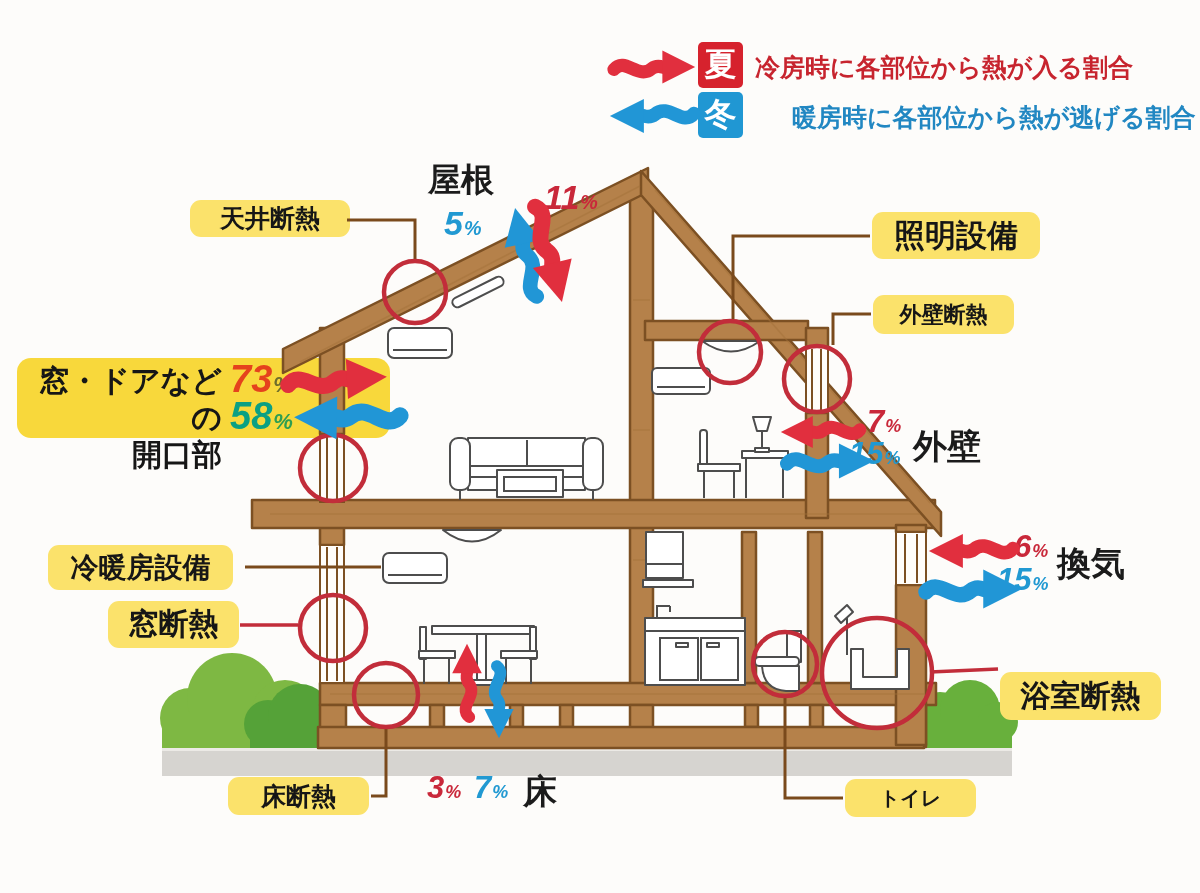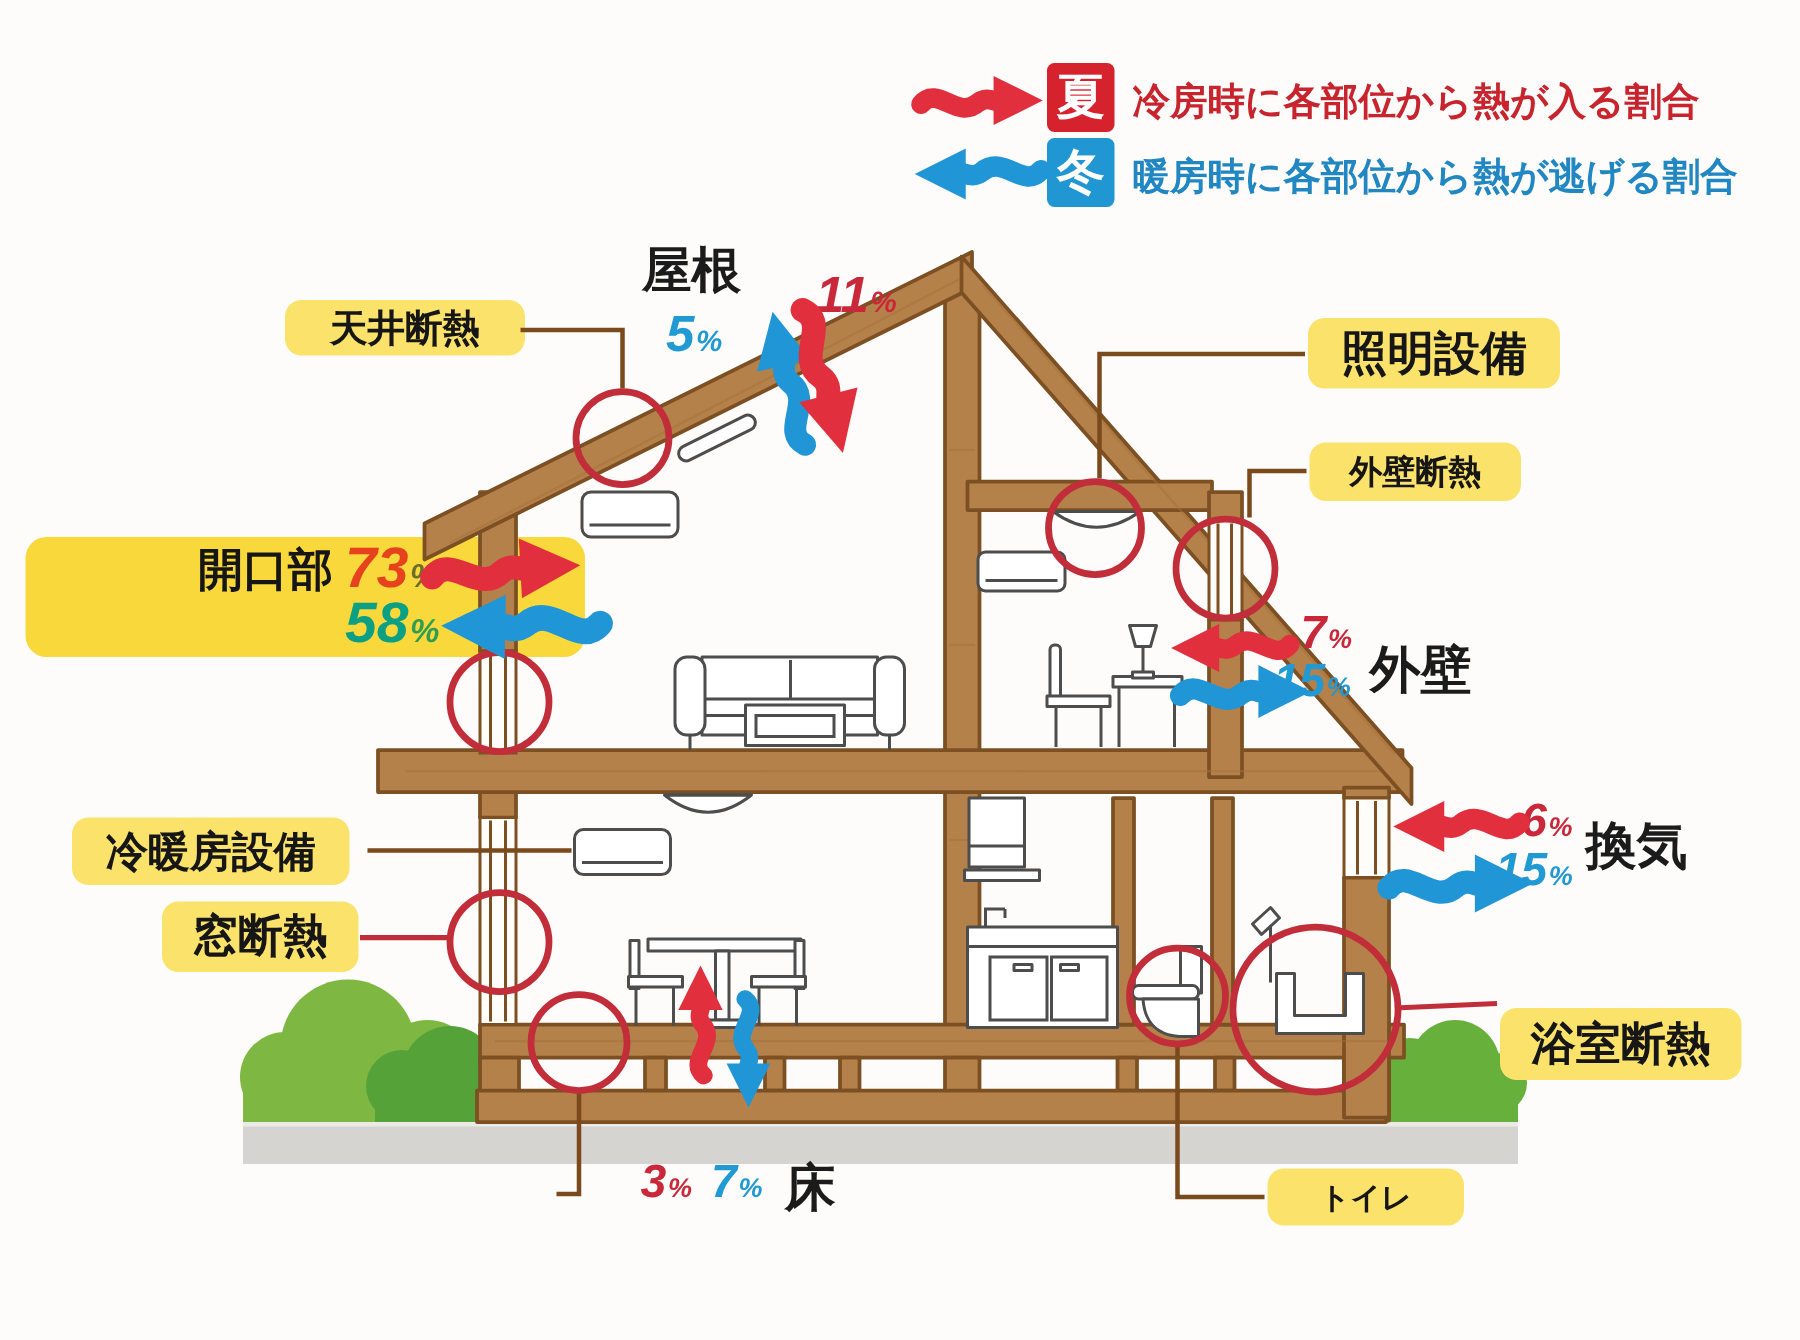--- a/index.html
+++ b/index.html
@@ -198,31 +198,33 @@
         <path class="furn" d="M851,649 L851,689 L909,689 L909,649 L897,649 L897,677 L863,677 L863,649 Z"></path>
       </g>
     </g>
   </svg>
 
   <div class="labels">
 
     <div class="sq" style="left:698px;top:42px;background:var(--summer-red);">夏</div>
     <div class="ltext" style="left:755px;top:51px;color:var(--legend-red-text);">冷房時に各部位から熱が入る割合</div>
     <div class="sq" style="left:698px;top:92px;background:var(--winter-blue);">冬</div>
-    <div class="ltext" style="left:755px;top:101px;color:var(--legend-blue-text);">暖房時に各部位から熱が逃げる割合</div>
+    <div class="ltext" style="left:792px;top:101px;color:var(--legend-blue-text);">暖房時に各部位から熱が逃げる割合</div>
 
     <div class="pill" style="left:190px;top:200px;width:160px;height:37px;font-size:25px;">天井断熱</div>
     <div class="pill" style="left:872px;top:212px;width:168px;height:47px;font-size:31px;">照明設備</div>
     <div class="pill" style="left:873px;top:295px;width:141px;height:39px;font-size:22px;">外壁断熱</div>
     <div class="pill" style="left:48px;top:545px;width:185px;height:45px;font-size:28px;">冷暖房設備</div>
     <div class="pill" style="left:108px;top:601px;width:131px;height:47px;font-size:30px;">窓断熱</div>
     <div class="pill" style="left:1000px;top:672px;width:161px;height:48px;font-size:30px;">浴室断熱</div>
+    <div class="pill" style="left:228px;top:777px;width:141px;height:38px;font-size:25px;">床断熱</div>
     <div class="pill" style="left:845px;top:779px;width:131px;height:38px;font-size:20px;">トイレ</div>
 
     <div class="opentext">
+      <div>窓・ドアなどの</div>
       <div>開口部</div>
     </div>
     <div class="pct os" style="left:230px;top:360px;font-size:38px;">
       <span>73</span><span class="pc">%</span>
     </div>
     <div class="pct ow" style="left:230px;top:397px;font-size:38px;">
       <span>58</span><span class="pc">%</span>
     </div>
 
     <div class="blk" style="left:428px;top:158px;font-size:33px;">屋根</div>

